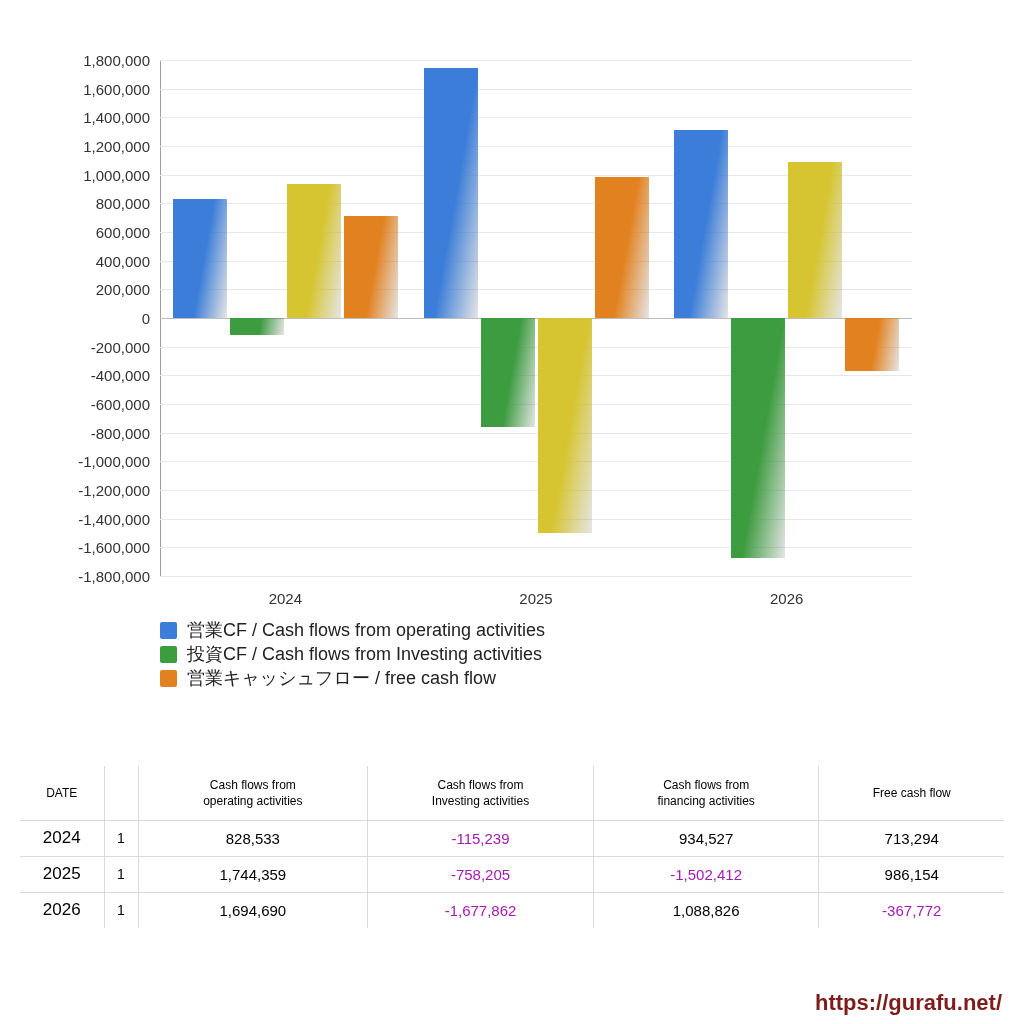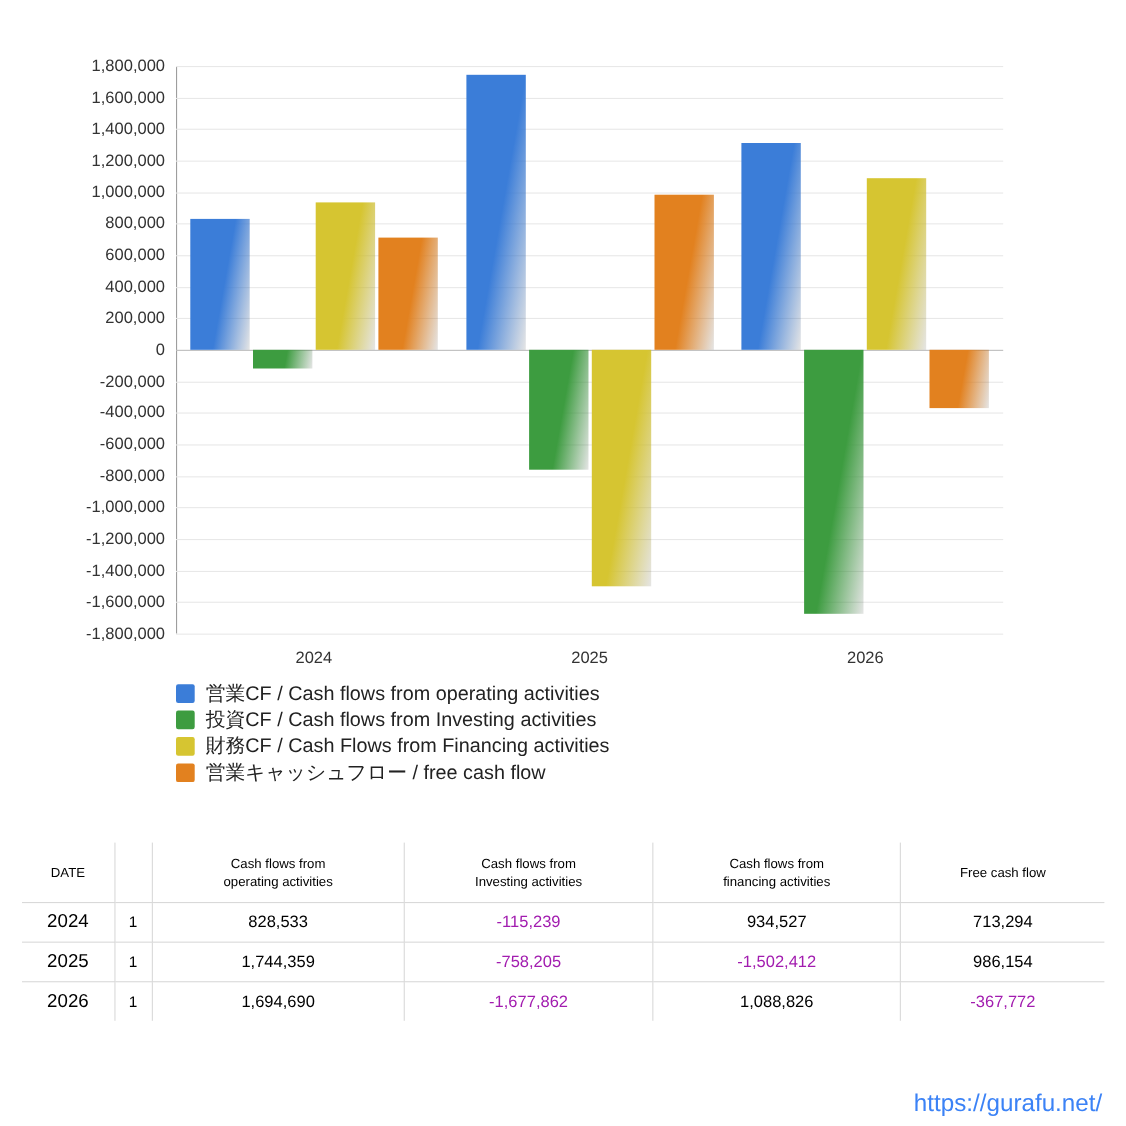--- a/index.html
+++ b/index.html
@@ -129,21 +129,22 @@
   #data-table tr th:last-child { border-right: none; }
   #data-table tr:first-child th { border-top: none; }
   #data-table tr:last-child td { border-bottom: none; }
 
   
   #site-url {
     position: absolute;
     right: 22px;
     top: 990px;
     font-size: 22px;
-    color: #3b82f6;
+    color: #7f1d1d;
+    font-weight: bold;
   }
 </style>
 </head>
 <body>
 
 <div id="chart-area">
   <div id="y-axis-line"></div>
   <div id="plot-wrap">
 
   <div class="grid-line" style="top: 0px;">
@@ -224,24 +225,20 @@
 <div id="legend">
     <div class="legend-row">
       <span class="legend-swatch" style="background: rgb(59, 125, 216);"></span>
       <span class="legend-text">営業CF / Cash flows from operating activities</span>
     </div>
     <div class="legend-row">
       <span class="legend-swatch" style="background: rgb(61, 156, 64);"></span>
       <span class="legend-text">投資CF / Cash flows from Investing activities</span>
     </div>
     <div class="legend-row">
-      <span class="legend-swatch" style="background: rgb(214, 197, 49);"></span>
-      <span class="legend-text">財務CF / Cash Flows from Financing activities</span>
-    </div>
-    <div class="legend-row">
       <span class="legend-swatch" style="background: rgb(226, 129, 31);"></span>
       <span class="legend-text">営業キャッシュフロー / free cash flow</span>
     </div>
   </div>
 
 <table id="data-table">
   <tbody id="table-body">
       <tr>
         <th class="th-en">
           <div>DATE</div>

